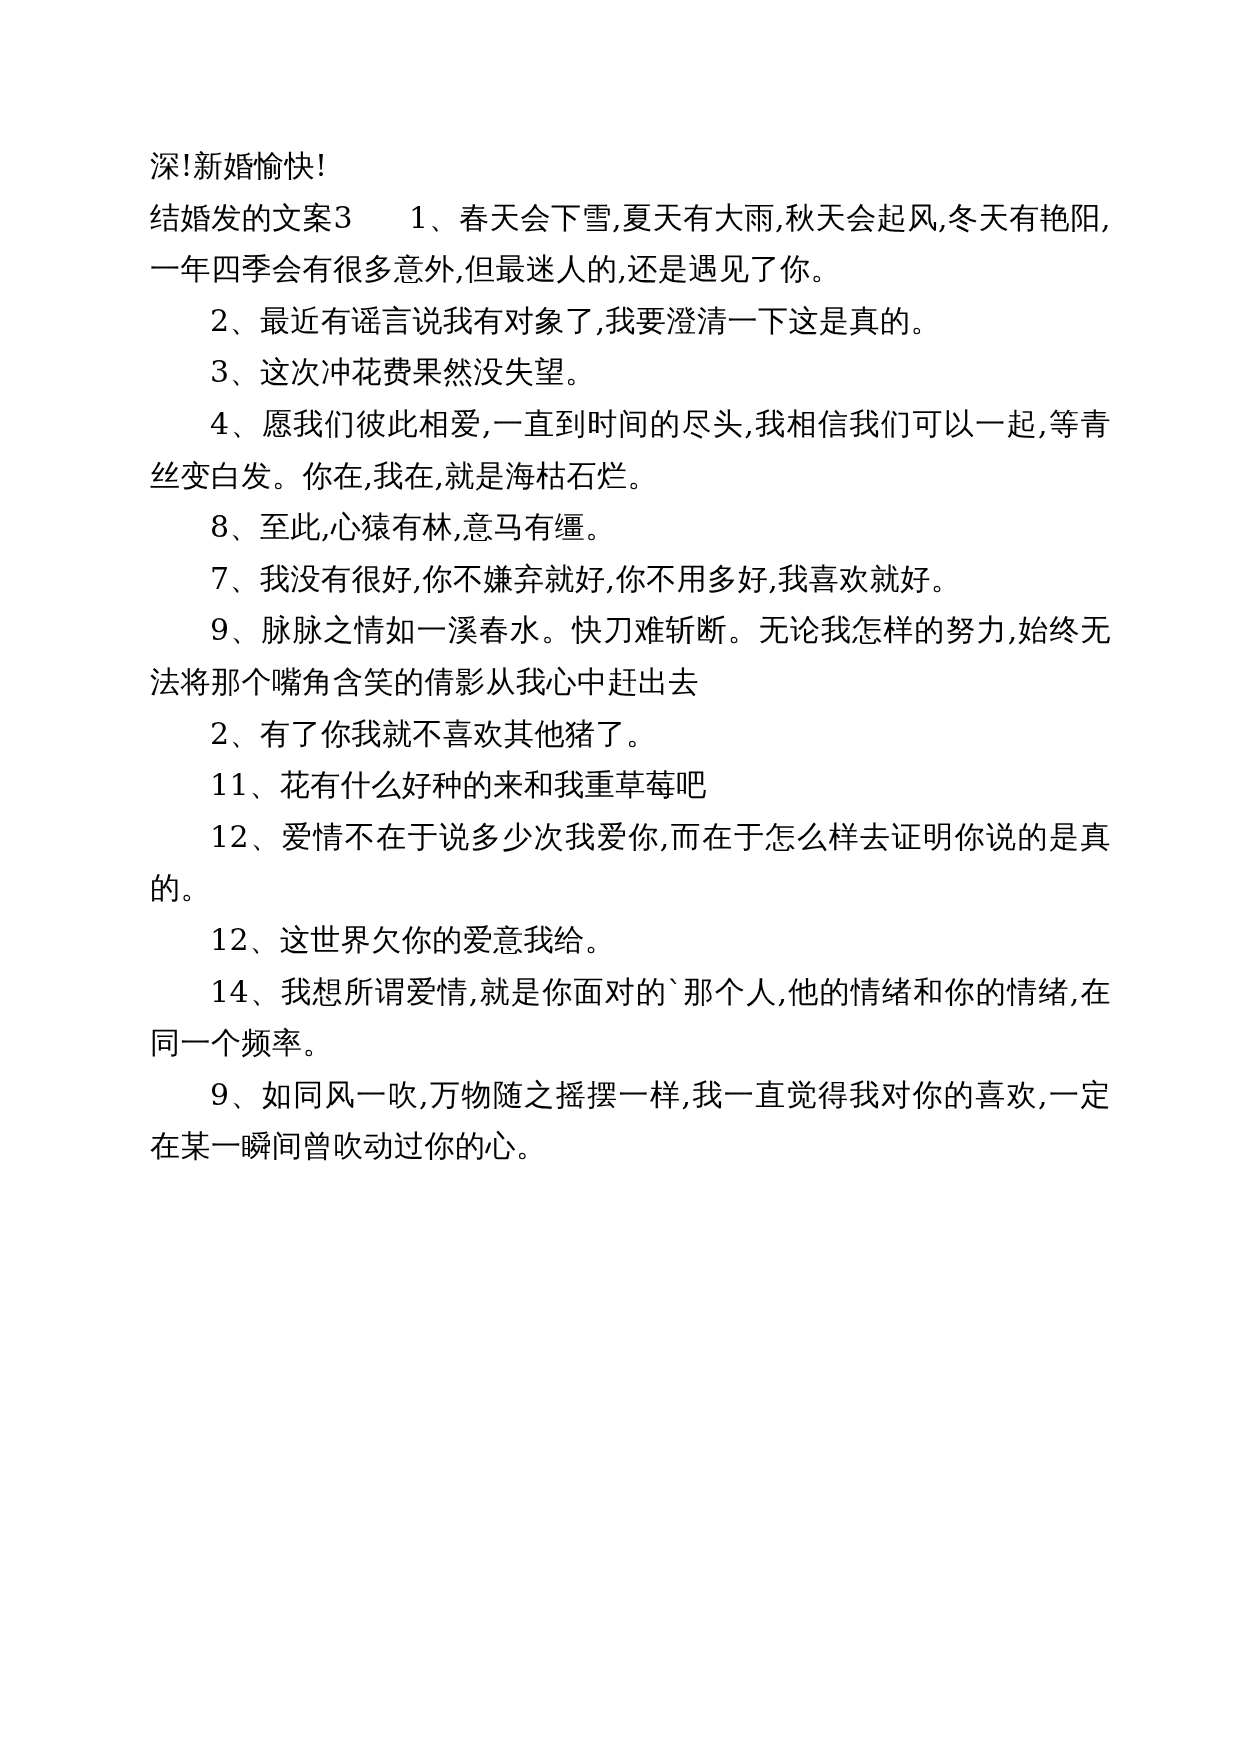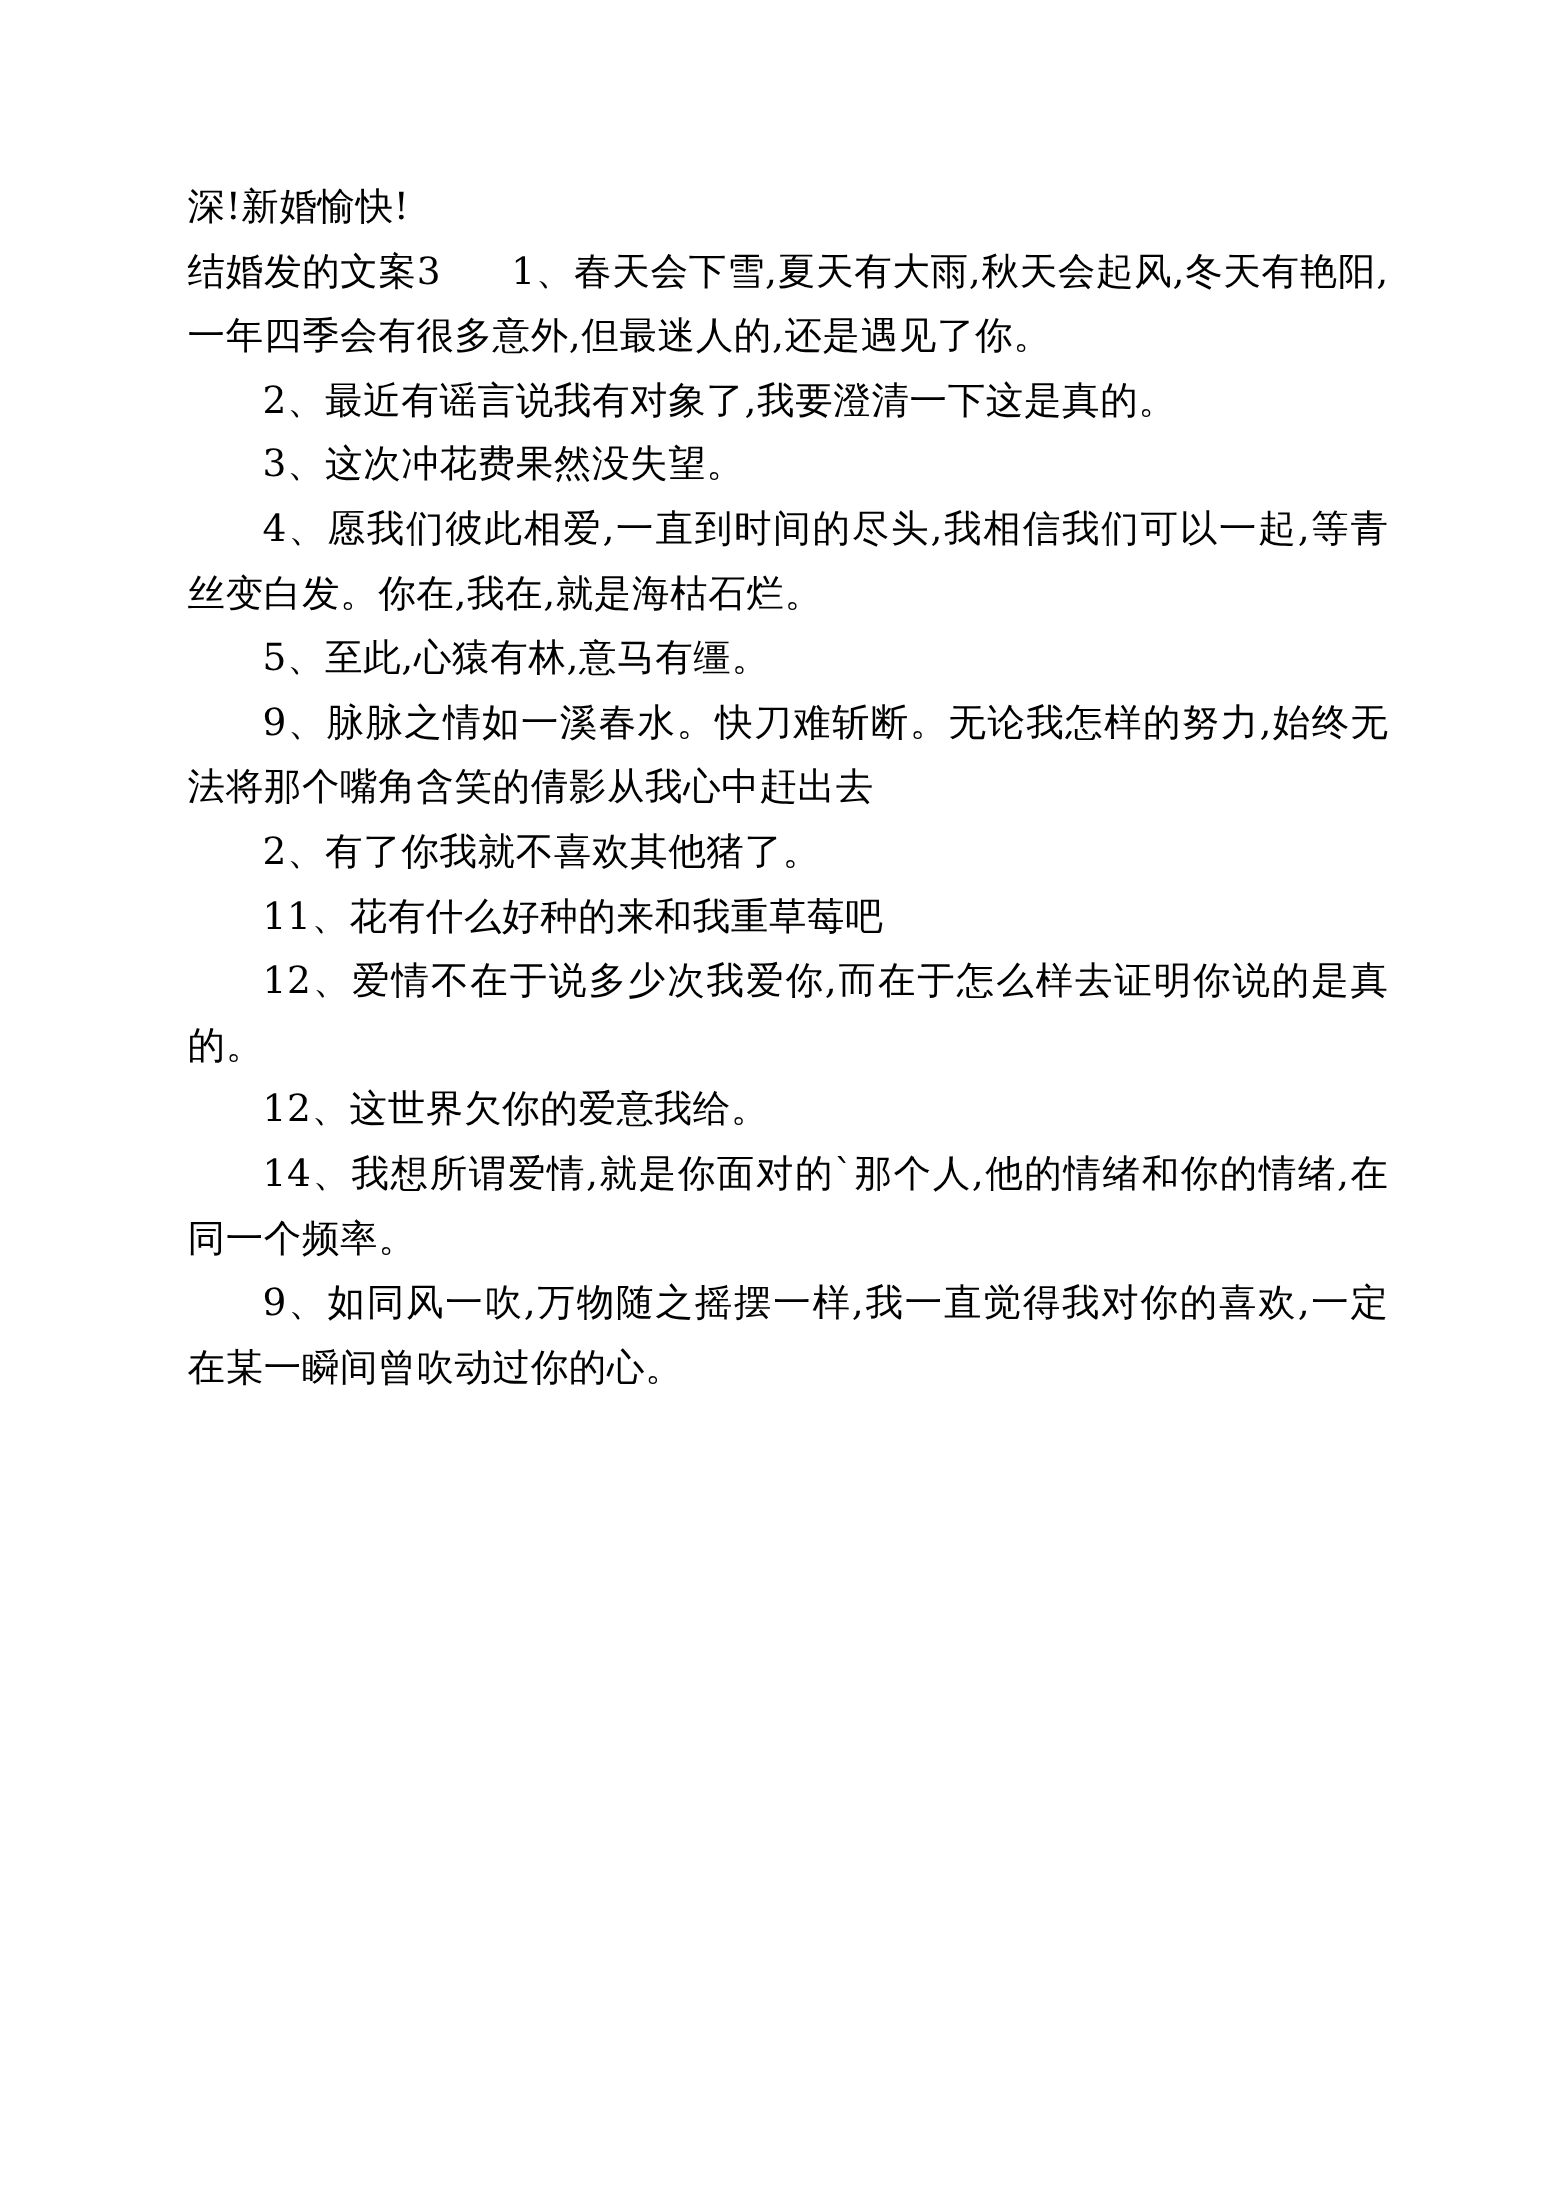--- a/index.html
+++ b/index.html
@@ -64,24 +64,27 @@
 
     <p class="para indent">
       <span>3、这次冲花费果然没失望。</span>
     </p>
 
     <p class="para indent">
       <span>4、愿我们彼此相爱,一直到时间的尽头,我相信我们可以一起,等青丝变白发。你在,我在,就是海枯石烂。</span>
     </p>
 
     <p class="para indent">
-      <span>5、至此,心猿有林,意马有缰。</span>
+      <span>8、至此,心猿有林,意马有缰。</span>
     </p>
 
 
+    <p class="para indent">
+      <span>7、我没有很好,你不嫌弃就好,你不用多好,我喜欢就好。</span>
+    </p>
 
 
     <p class="para indent">
       <span>9、脉脉之情如一溪春水。快刀难斩断。无论我怎样的努力,始终无法将那个嘴角含笑的倩影从我心中赶出去</span>
     </p>
 
     <p class="para indent">
       <span>2、有了你我就不喜欢其他猪了。</span>
     </p>
 

